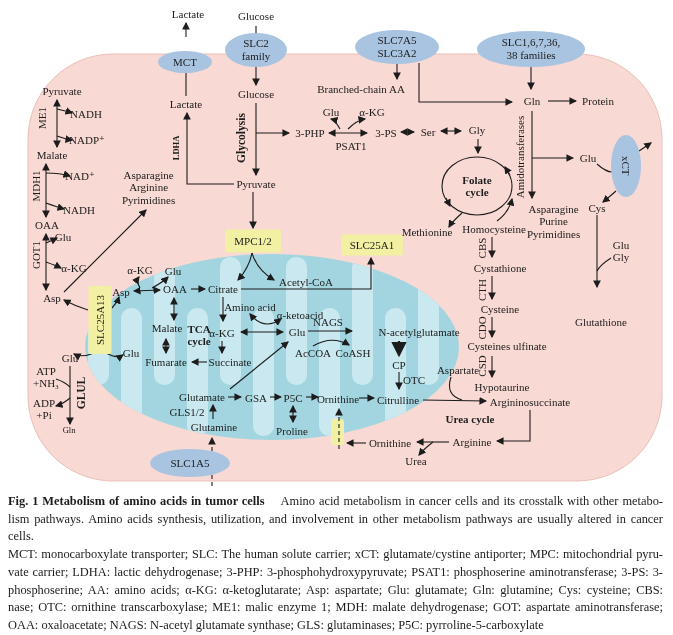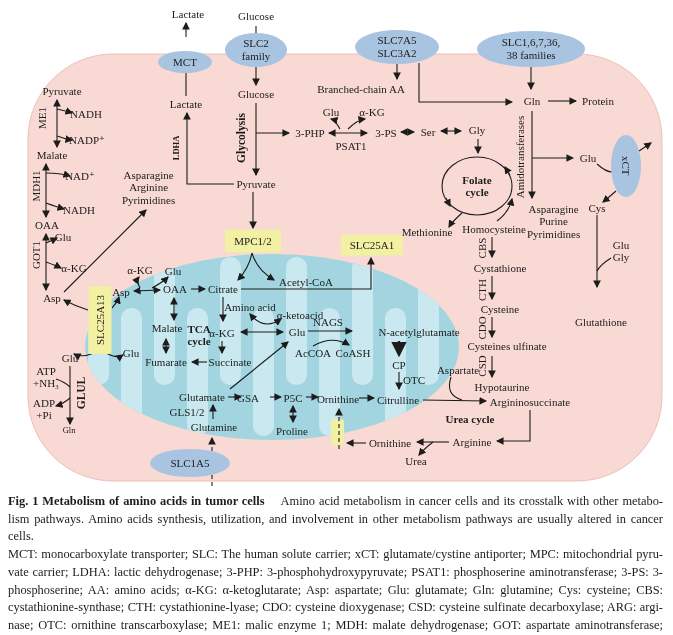--- a/index.html
+++ b/index.html
@@ -254,38 +254,37 @@
 cycle</div>
       <div class="n t" style="left: 222px; top: 333px;">α-KG</div>
       <div class="n t" style="left: 297px; top: 332px;">Glu</div>
       <div class="n t" style="left: 328px; top: 322px;">NAGS</div>
       <div class="n t" style="left: 399px; top: 332px; margin-left: 20px;">N-acetylglutamate</div>
       <div class="n t" style="left: 313px; top: 353px;">AcCOA</div>
       <div class="n t" style="left: 353px; top: 353px;">CoASH</div>
       <div class="n t" style="left: 166px; top: 362px;">Fumarate</div>
       <div class="n t" style="left: 230px; top: 362px;">Succinate</div>
       <div class="n t" style="left: 202px; top: 397px;">Glutamate</div>
-      <div class="n t" style="left: 248px; top: 398px;">GSA</div>
+      <div class="n t" style="left: 256px; top: 398px;">GSA</div>
       <div class="n t" style="left: 293px; top: 398px;">P5C</div>
       <div class="n t" style="left: 338px; top: 399px;">Ornithine</div>
       <div class="n t" style="left: 398px; top: 400px;">Citrulline</div>
       <div class="n t" style="left: 399px; top: 365px;">CP</div>
       <div class="n t" style="left: 414px; top: 380px;">OTC</div>
       <div class="n t" style="left: 292px; top: 431px;">Proline</div>
       <div class="n t" style="left: 187px; top: 412px;">GLS1/2</div>
       <div class="n t" style="left: 214px; top: 427px;">Glutamine</div>
     </div>
 </div>
 
 <div id="caption">
   <div class="cl">
     <span class="cb">Fig. 1  Metabolism of amino acids in tumor cells</span><span>Amino acid metabolism in cancer cells and its crosstalk with other metabo-</span>
   </div>
   <div id="caption-lines">
       <div class="cl">lism pathways.  Amino acids synthesis, utilization, and involvement in other metabolism pathways are usually altered in cancer cells.</div>
       <div class="cl">MCT: monocarboxylate transporter; SLC: The human solute carrier; xCT: glutamate/cystine antiporter; MPC: mitochondrial pyru-</div>
       <div class="cl">vate carrier; LDHA: lactic dehydrogenase; 3-PHP: 3-phosphohydroxypyruvate; PSAT1: phosphoserine aminotransferase; 3-PS: 3-</div>
       <div class="cl">phosphoserine; AA: amino acids; α-KG: α-ketoglutarate; Asp: aspartate; Glu: glutamate; Gln: glutamine; Cys: cysteine; CBS:</div>
-      <div class="cl">cystathionine-synthase; CTH: cystathionine-lyase; CDO: cysteine dioxygenase; CSD: cysteine sulfinate decarboxylase; ARG: argi-</div>
       <div class="cl">nase; OTC: ornithine transcarboxylase; ME1: malic enzyme 1; MDH: malate dehydrogenase; GOT: aspartate aminotransferase;</div>
       <div class="cl last">OAA: oxaloacetate; NAGS: N-acetyl glutamate synthase; GLS: glutaminases; P5C: pyrroline-5-carboxylate</div>
     </div>
 </div>
 
 </body></html>

